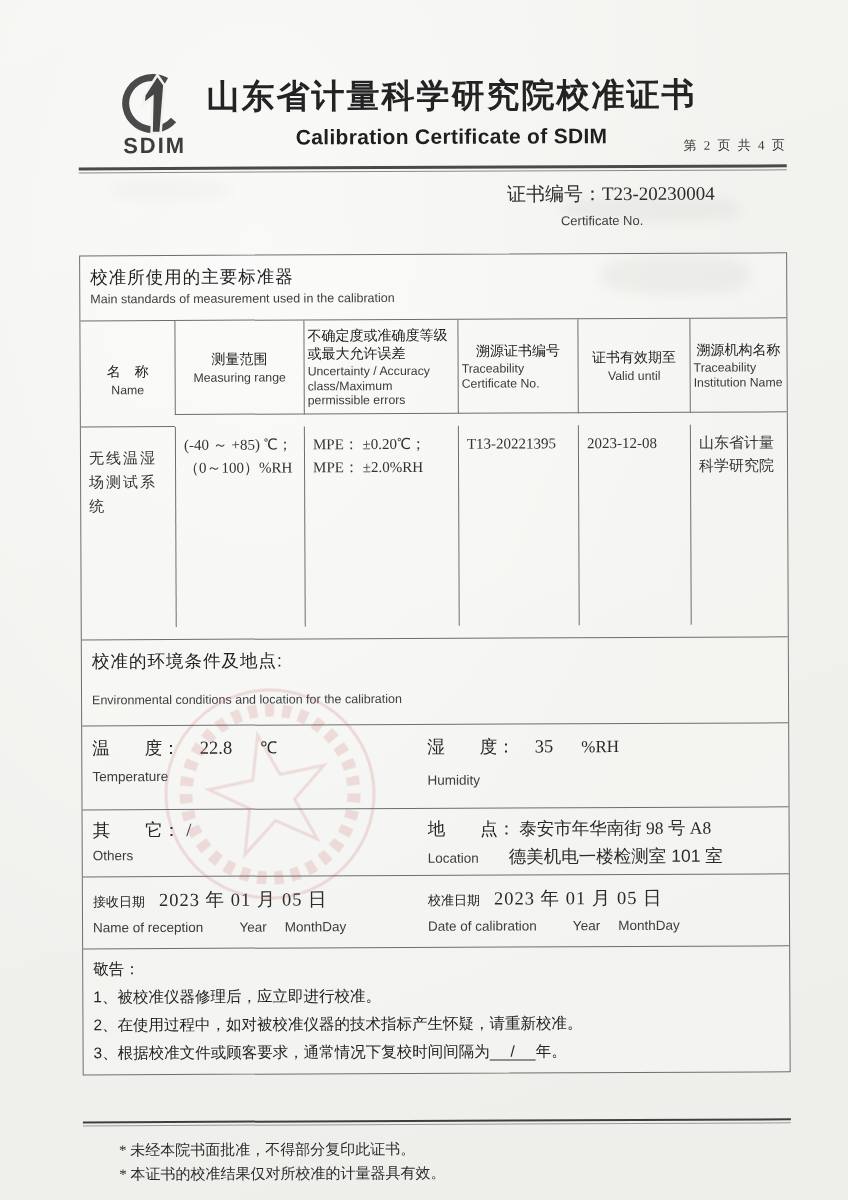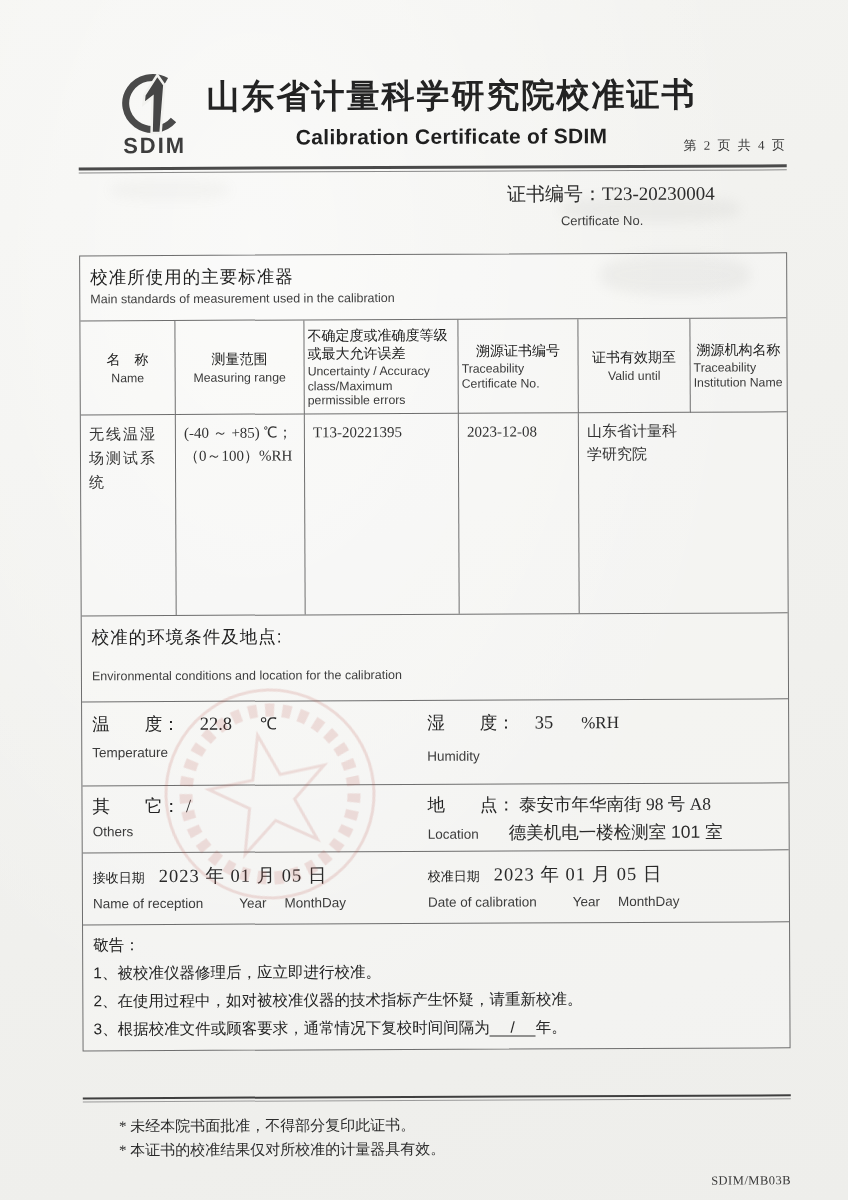--- a/index.html
+++ b/index.html
@@ -29,21 +29,21 @@
   
   .box{border:1px solid #6e6e6e;background:rgba(255,255,255,.25);}
   .sec-title{padding:9px 10px 0 10px;height:55px;}
   .sec-title .zh{font-size:17.5px;color:#222;letter-spacing:1px;}
   .sec-title .en{font-size:12.5px;color:#3e3e3e;margin-top:3px;}
   .sec-title.tall{height:76px;}
   .sec-title.tall .en{margin-top:20px;}
   
   .tbl{display:grid;grid-template-columns:94px 129px 154px 120px 112px auto;border-top:1px solid #6e6e6e;}
   .tbl .cell{border-left:1px solid #6e6e6e;box-sizing:border-box;}
-  .tbl .cell.first{border-left:none;}
+  .tbl .cell.first{border-left:none;margin-top:12px;}
   .th{height:94px;border-bottom:1px solid #6e6e6e;display:flex;flex-direction:column;justify-content:center;align-items:center;text-align:left;padding:2px 3px;}
   .th .zh{font-size:14px;color:#222;line-height:1.3;}
   .th .en{font-size:12.3px;color:#3a3a3a;line-height:1.15;margin-top:2px;}
   .td{height:200px;padding:7px 6px 0 8px;font-family:"Liberation Serif",serif;font-size:15px;color:#333;line-height:1.55;}
   .td .ln{white-space:nowrap;}
   .td.wrapable{letter-spacing:2px;line-height:1.6;}
   
   .row{border-top:1px solid #6e6e6e;display:flex;}
   .col-l{width:345px;padding:10px 0 0 10px;box-sizing:border-box;}
   .col-r{flex:1;padding:10px 0 0 0;}
@@ -143,20 +143,24 @@
         <div class="cell th">
           <div class="zh">溯源机构名称</div>
           <div class="en">Traceability Institution Name</div>
         </div>
 
         <div class="cell td first wrapable">无线温湿场测试系统</div>
         <div class="cell td">
           <div class="ln">(-40 ～ +85) ℃；</div>
           <div class="ln">（0～100）%RH</div>
         </div>
+        <div class="cell td">
+          <div class="ln">MPE： ±0.20℃；</div>
+          <div class="ln">MPE： ±2.0%RH</div>
+        </div>
         <div class="cell td">T13-20221395</div>
         <div class="cell td">2023-12-08</div>
         <div class="cell td">山东省计量科学研究院</div>
       </div>
 
       <div class="sec-title tall row" style="display:block;border-top:1px solid #6e6e6e;">
         <div class="zh">校准的环境条件及地点:</div>
         <div class="en">Environmental conditions and location for the calibration</div>
       </div>
 

